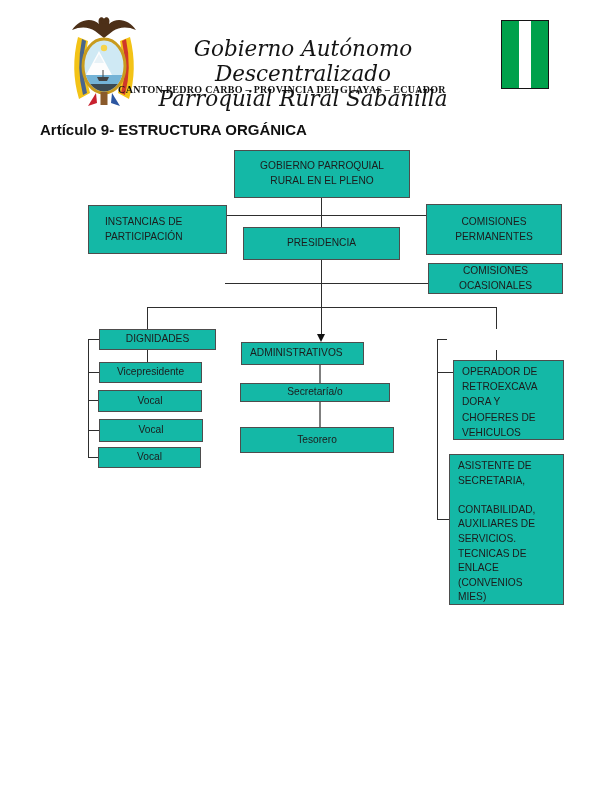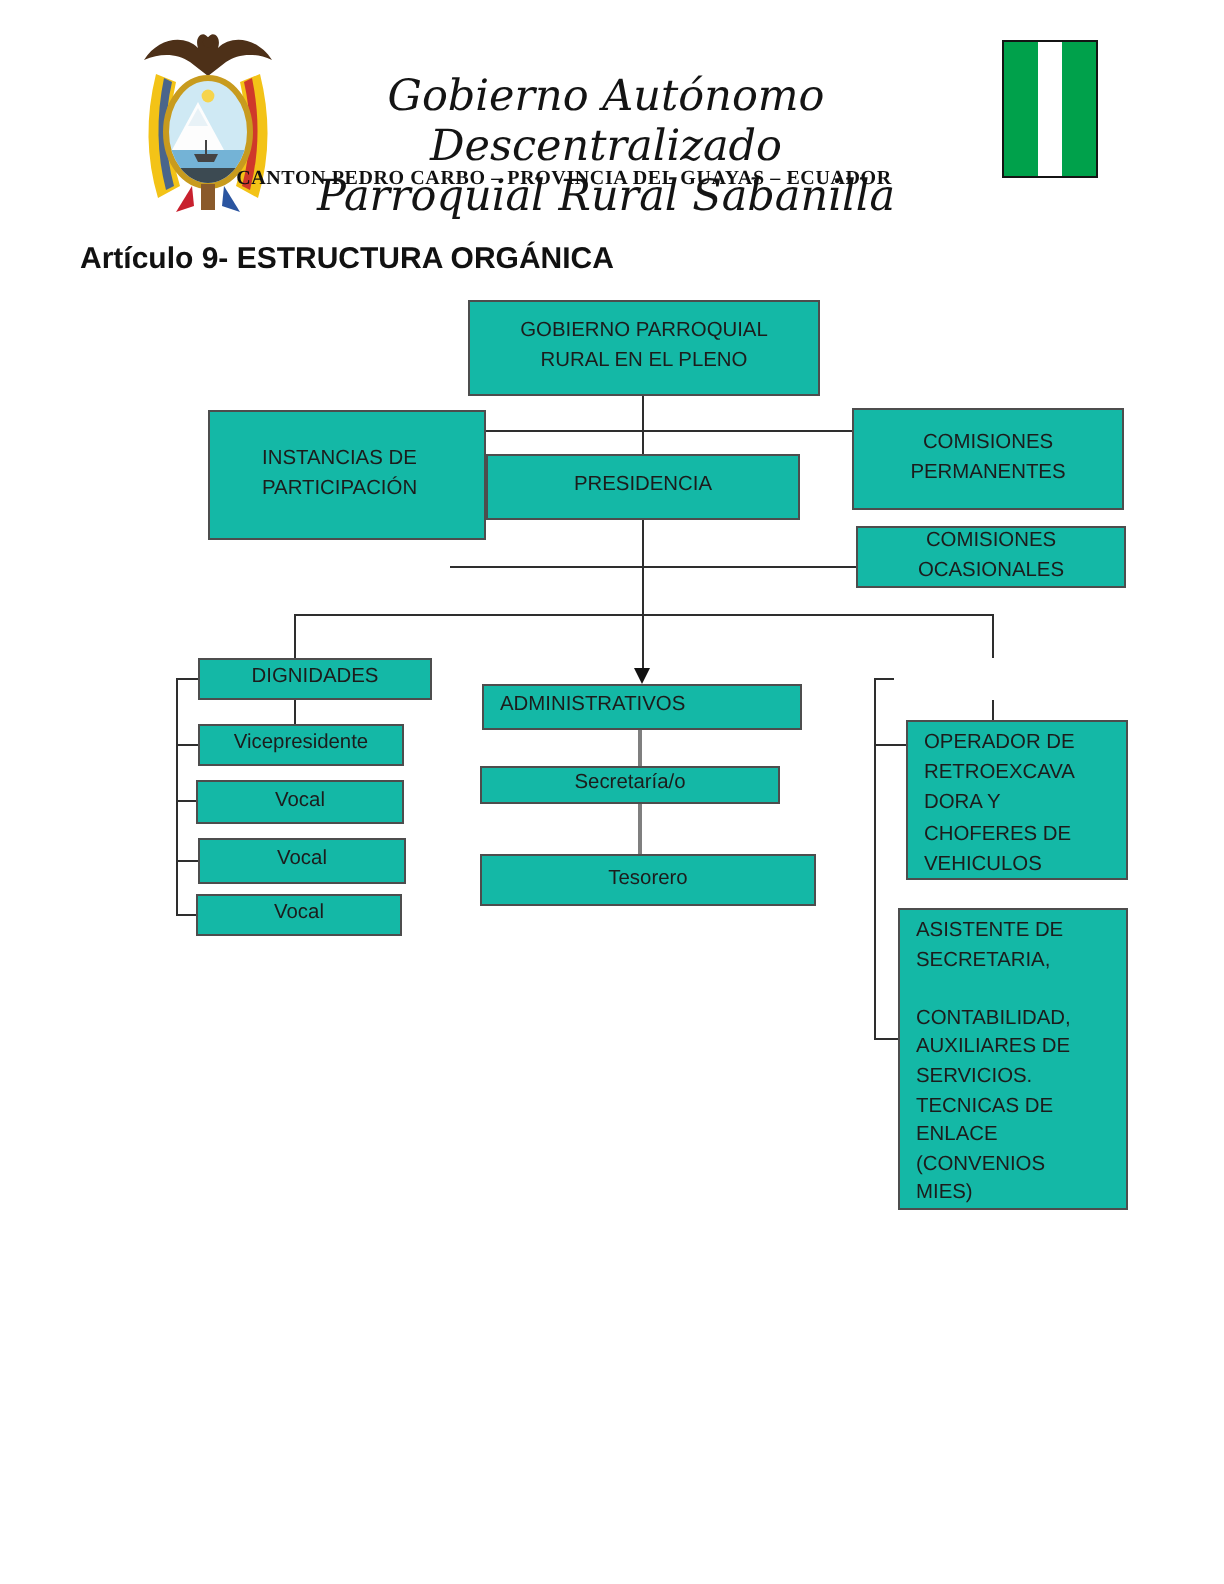--- a/index.html
+++ b/index.html
@@ -112,21 +112,21 @@
   <div class="vl-gray" style="left:319px;top:365px;height:18px"></div>
   <div class="vl-gray" style="left:319px;top:402px;height:25px"></div>
   <div class="vl" style="left:437px;top:339px;height:181px"></div>
   <div class="hl" style="left:437px;top:339px;width:10px"></div>
   <div class="hl" style="left:437px;top:372px;width:16px"></div>
   <div class="hl" style="left:437px;top:519px;width:12px"></div>
 
   <div class="obox ctr" style="left:234px;top:150px;width:176px;height:48px">GOBIERNO PARROQUIAL
 RURAL EN EL PLENO</div>
 
-  <div class="obox lft" style="left:104px;top:205px;width:139px;height:65px;padding-left:26px">INSTANCIAS DE
+  <div class="obox lft" style="left:88px;top:205px;width:139px;height:49px;padding-left:16px">INSTANCIAS DE
 PARTICIPACIÓN</div>
 
   <div class="obox ctr" style="left:243px;top:227px;width:157px;height:33px">PRESIDENCIA</div>
 
   <div class="obox ctr" style="left:426px;top:204px;width:136px;height:51px">COMISIONES
 PERMANENTES</div>
 
 
   <div class="obox ctr" style="left:428px;top:263px;width:135px;height:31px">COMISIONES
 OCASIONALES</div>
@@ -134,25 +134,25 @@
   <div class="obox ctr" style="left:99px;top:329px;width:117px;height:21px">DIGNIDADES</div>
 
   <div class="obox ctr" style="left:99px;top:362px;width:103px;height:21px">Vicepresidente</div>
 
   <div class="obox ctr" style="left:98px;top:390px;width:104px;height:22px">Vocal</div>
 
   <div class="obox ctr" style="left:99px;top:419px;width:104px;height:23px">Vocal</div>
 
   <div class="obox ctr" style="left:98px;top:447px;width:103px;height:21px">Vocal</div>
 
-  <div class="obox lft" style="left:241px;top:342px;width:160px;height:23px;padding-left:8px">ADMINISTRATIVOS</div>
+  <div class="obox lft" style="left:241px;top:342px;width:123px;height:23px;padding-left:8px">ADMINISTRATIVOS</div>
 
   <div class="obox ctr" style="left:240px;top:383px;width:150px;height:19px">Secretaría/o</div>
 
-  <div class="obox ctr" style="left:240px;top:427px;width:168px;height:26px">Tesorero</div>
+  <div class="obox ctr" style="left:240px;top:427px;width:154px;height:26px">Tesorero</div>
 
 
   <div class="obox lft topalign" style="left:453px;top:360px;width:111px;height:80px;padding:3px 4px 0 8px;line-height:15.2px">OPERADOR DE
 RETROEXCAVA
 DORA Y
 CHOFERES DE
 VEHICULOS</div>
 
   <div class="obox lft topalign" style="left:449px;top:454px;width:115px;height:151px;padding:4px 4px 0 8px;line-height:14.6px">ASISTENTE DE
 SECRETARIA,

